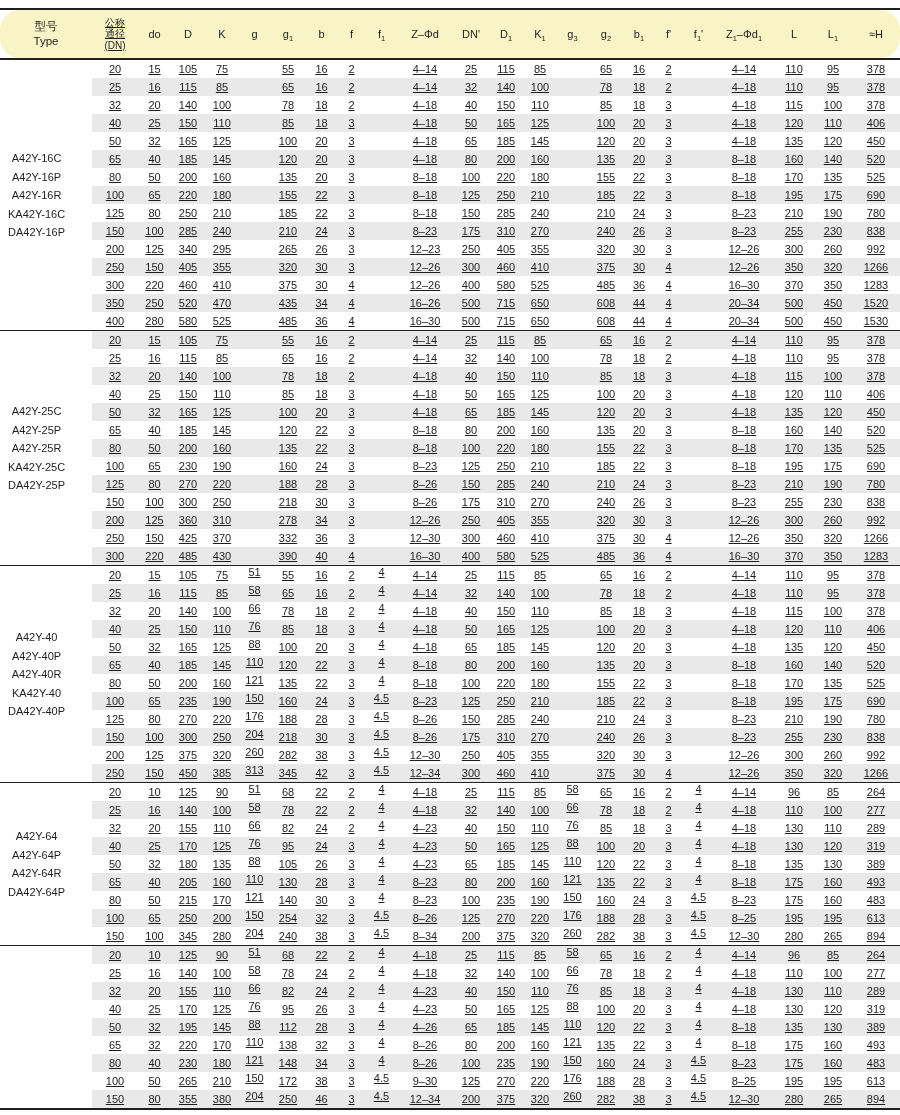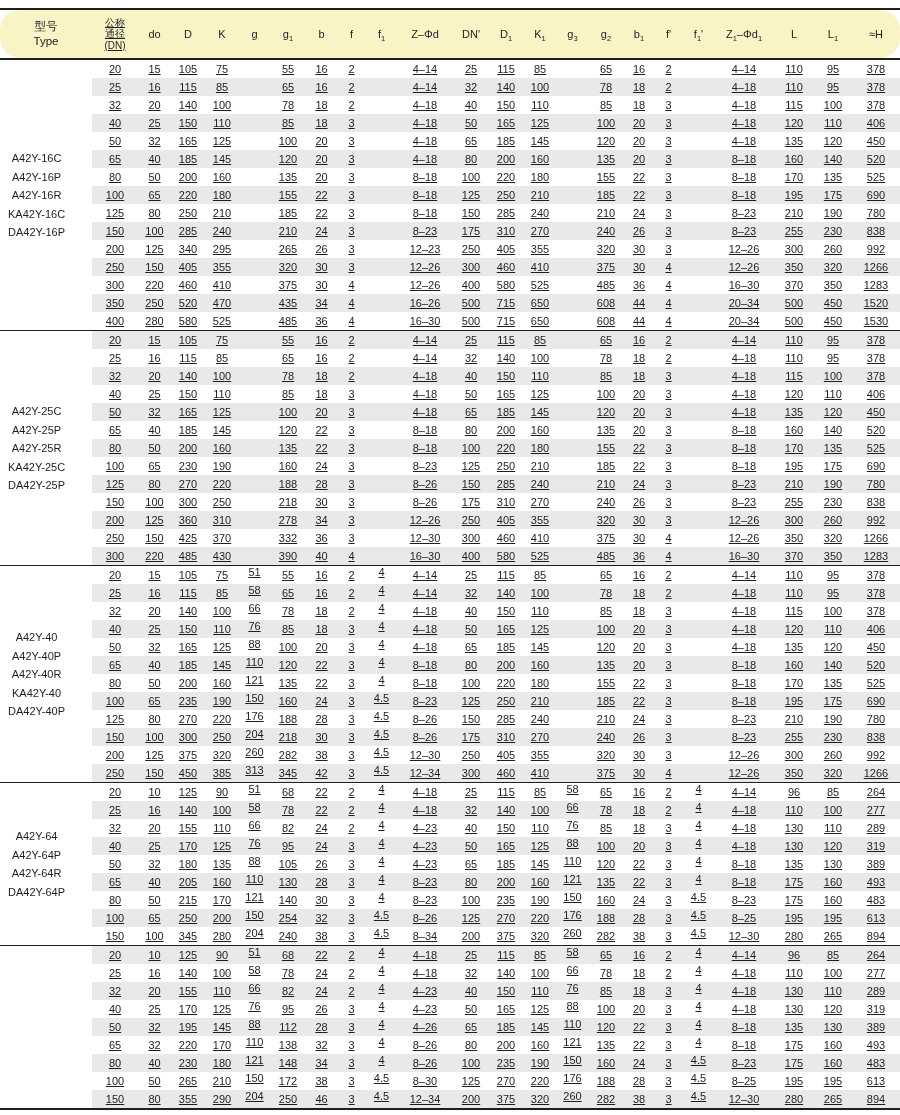--- a/index.html
+++ b/index.html
@@ -1512,40 +1512,40 @@
           <div class="cell c0"></div>
           <div class="cell c1">100</div>
           <div class="cell c2">50</div>
           <div class="cell c3">265</div>
           <div class="cell c4">210</div>
           <div class="cell c5 raise">150</div>
           <div class="cell c6">172</div>
           <div class="cell c7">38</div>
           <div class="cell c8">3</div>
           <div class="cell c9 raise">4.5</div>
-          <div class="cell c10">8–30</div>
+          <div class="cell c10">9–30</div>
           <div class="cell c11">125</div>
           <div class="cell c12">270</div>
           <div class="cell c13">220</div>
           <div class="cell c14 raise">176</div>
           <div class="cell c15">188</div>
           <div class="cell c16">28</div>
           <div class="cell c17">3</div>
           <div class="cell c18 raise">4.5</div>
           <div class="cell c19">8–25</div>
           <div class="cell c20">195</div>
           <div class="cell c21">195</div>
           <div class="cell c22">613</div>
         </div>
         <div class="row alt">
           <div class="cell c0"></div>
           <div class="cell c1">150</div>
           <div class="cell c2">80</div>
           <div class="cell c3">355</div>
-          <div class="cell c4">290</div>
+          <div class="cell c4">380</div>
           <div class="cell c5 raise">204</div>
           <div class="cell c6">250</div>
           <div class="cell c7">46</div>
           <div class="cell c8">3</div>
           <div class="cell c9 raise">4.5</div>
           <div class="cell c10">12–34</div>
           <div class="cell c11">200</div>
           <div class="cell c12">375</div>
           <div class="cell c13">320</div>
           <div class="cell c14 raise">260</div>

